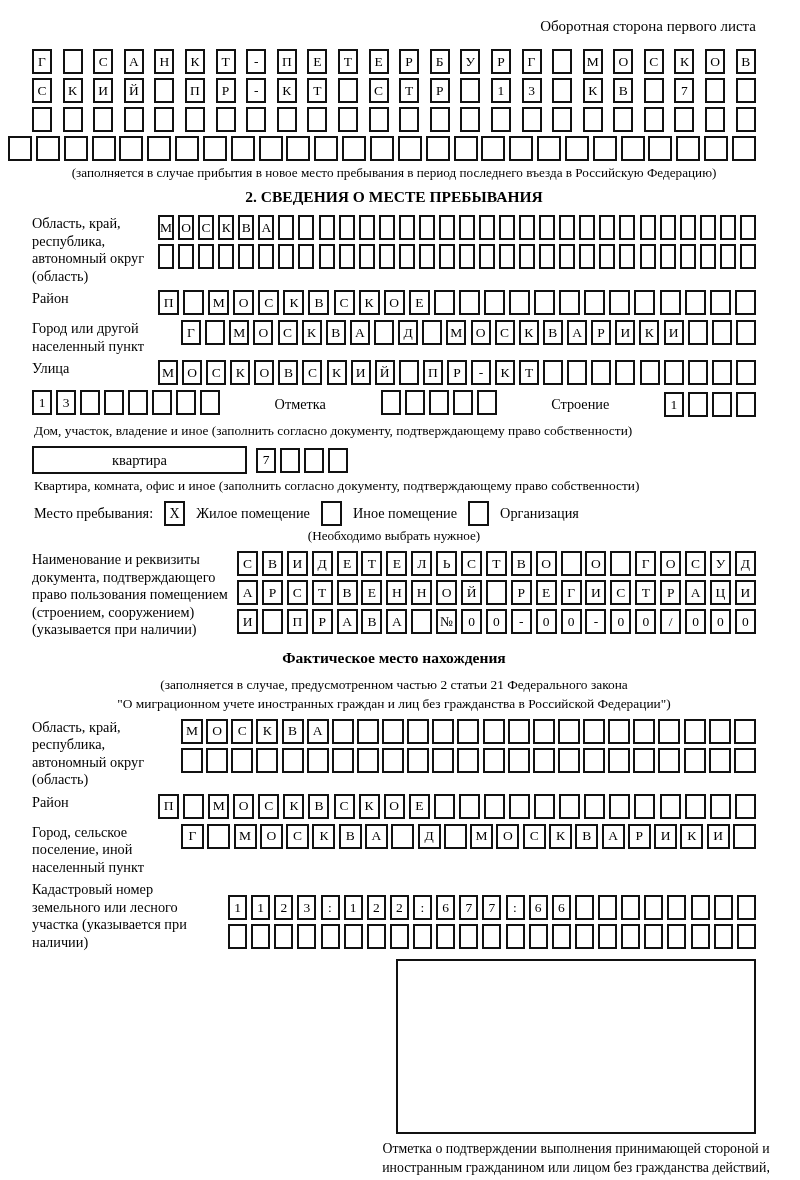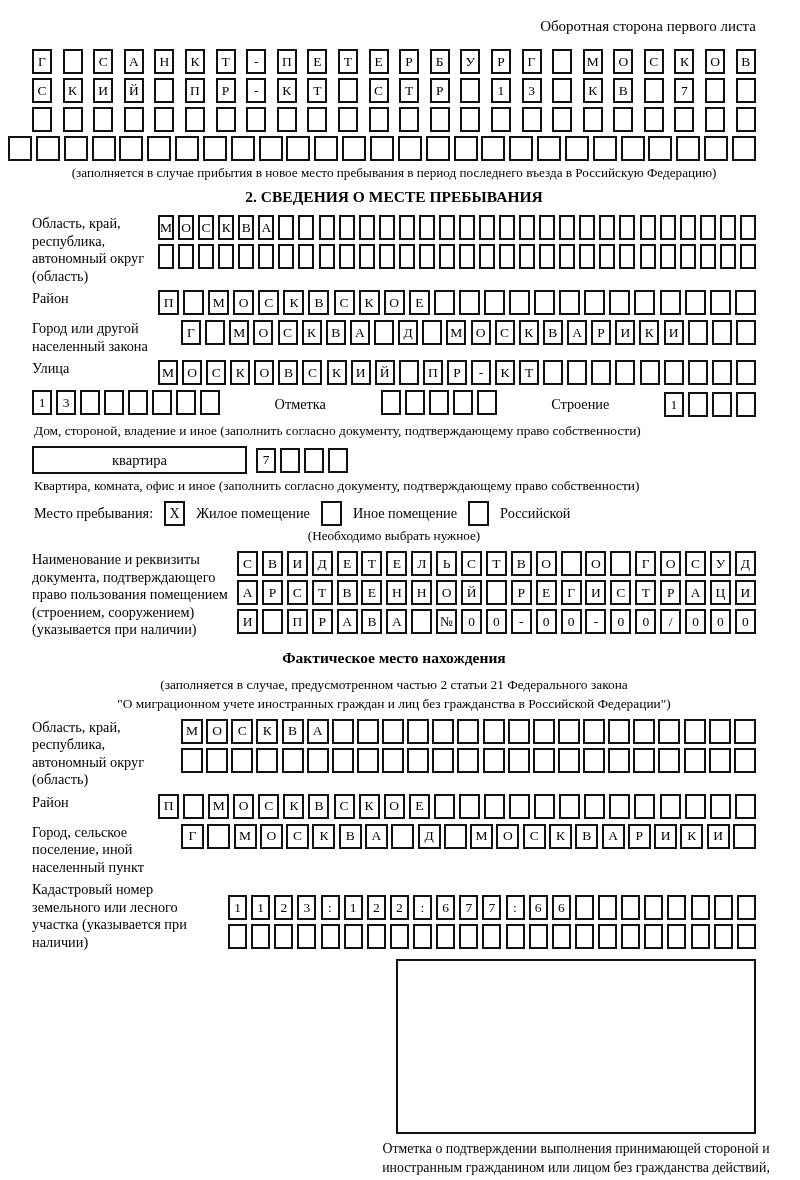--- a/index.html
+++ b/index.html
@@ -270,21 +270,21 @@
           <div class="cell" style="width: 21px;"></div>
           <div class="cell" style="width: 21px;"></div>
           <div class="cell" style="width: 21px;"></div>
           <div class="cell" style="width: 21px;"></div>
           <div class="cell" style="width: 21px;"></div>
         </div>
     </div>
   </div>
 
   <div class="frow lab148">
-    <div class="flabel">Город или другой населенный закона</div>
+    <div class="flabel">Город или другой населенный пункт</div>
     <div class="fcells">
       <div class="cells">
           <div class="cell" style="width: 20px;">Г</div>
           <div class="cell" style="width: 20px;"></div>
           <div class="cell" style="width: 20px;">М</div>
           <div class="cell" style="width: 20px;">О</div>
           <div class="cell" style="width: 20px;">С</div>
           <div class="cell" style="width: 20px;">К</div>
           <div class="cell" style="width: 20px;">В</div>
           <div class="cell" style="width: 20px;">А</div>
@@ -361,21 +361,21 @@
         <div class="cell"></div>
       </div>
     <div class="mini-label">Строение</div>
     <div class="cells cells-fixed">
         <div class="cell">1</div>
         <div class="cell"></div>
         <div class="cell"></div>
         <div class="cell"></div>
       </div>
   </div>
-  <div class="cap-left">Дом, стороной, владение и иное (заполнить согласно документу, подтверждающему право собственности)</div>
+  <div class="cap-left">Дом, участок, владение и иное (заполнить согласно документу, подтверждающему право собственности)</div>
 
   <div class="apt-row">
     <div class="widebox w215">квартира</div>
     <div class="cells cells-fixed">
         <div class="cell">7</div>
         <div class="cell"></div>
         <div class="cell"></div>
         <div class="cell"></div>
       </div>
   </div>
@@ -386,21 +386,21 @@
     <span class="opt">
       <span class="checkbox">X</span>
       <span>Жилое помещение</span>
     </span>
     <span class="opt">
       <span class="checkbox"></span>
       <span>Иное помещение</span>
     </span>
     <span class="opt">
       <span class="checkbox"></span>
-      <span>Российской</span>
+      <span>Организация</span>
     </span>
   </div>
   <div class="caption">(Необходимо выбрать нужное)</div>
 
   <div class="frow lab205">
     <div class="flabel">Наименование и реквизиты документа, подтверждающего право пользования помещением (строением, сооружением) (указывается при наличии)</div>
     <div class="fcells">
       <div class="cells">
           <div class="cell" style="width: 21px;">С</div>
           <div class="cell" style="width: 21px;">В</div>

